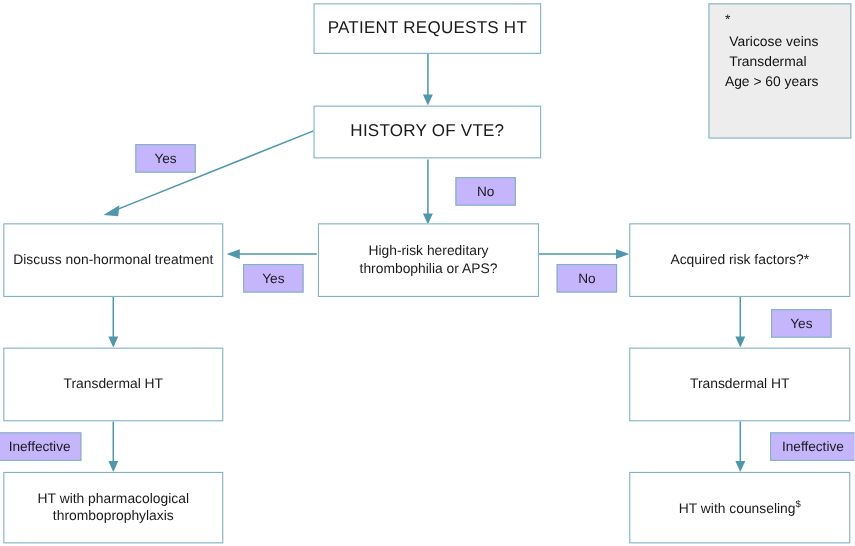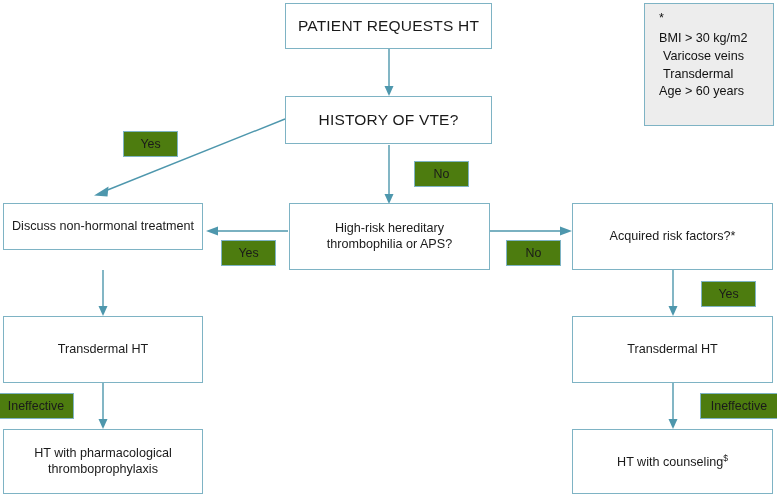--- a/index.html
+++ b/index.html
@@ -38,21 +38,21 @@
     letter-spacing: 0.2px;
   }
   .node.body {
     font-size: 12.6px;
   }
   
   .label-box {
     position: absolute;
     box-sizing: border-box;
     border: 1.3px solid #7eb3c4;
-    background: #4d7c0f;
+    background: #c4b5fd;
     display: flex;
     align-items: center;
     justify-content: center;
     font-size: 12.4px;
     color: #1a1a1a;
     white-space: nowrap;
     padding: 0 5px;
   }
   
   .legend {
@@ -142,21 +142,21 @@
   </svg>
 
   <div class="node caps" style="left:285px; top:3px; width:207px; height:46px;">
     <span>PATIENT REQUESTS HT</span>
   </div>
 
   <div class="node caps" style="left:285px; top:96px; width:207px; height:48px;">
     <span>HISTORY OF VTE?</span>
   </div>
 
-  <div class="node body" style="left:3px; top:203px; width:200px; height:47px;">
+  <div class="node body" style="left:3px; top:203px; width:200px; height:67px;">
     <span>Discuss non-hormonal treatment</span>
   </div>
 
   <div class="node body" style="left:572px; top:203px; width:201px; height:67px;">
     <span>Acquired risk factors?*</span>
   </div>
 
   <div class="node body" style="left:289px; top:203px; width:201px; height:67px;">
     <span>High-risk hereditary thrombophilia or APS?</span>
   </div>
@@ -200,19 +200,18 @@
   <div class="label-box" style="left:-2px; top:393px; width:76px; height:26px;">
     <span>Ineffective</span>
   </div>
 
   <div class="label-box" style="left:700px; top:393px; width:78px; height:26px;">
     <span>Ineffective</span>
   </div>
 
   <div class="legend" style="left:644px; top:3px; width:130px; height:123px;">
     <span class="star">*</span>
-    <span class="ln">BMI &gt; 30 kg/m2</span>
     <span class="ln ind1">Varicose veins</span>
     <span class="ln ind1">Transdermal</span>
     <span class="ln">Age &gt; 60 years</span>
   </div>
 
 </div>
 
 </body></html>

